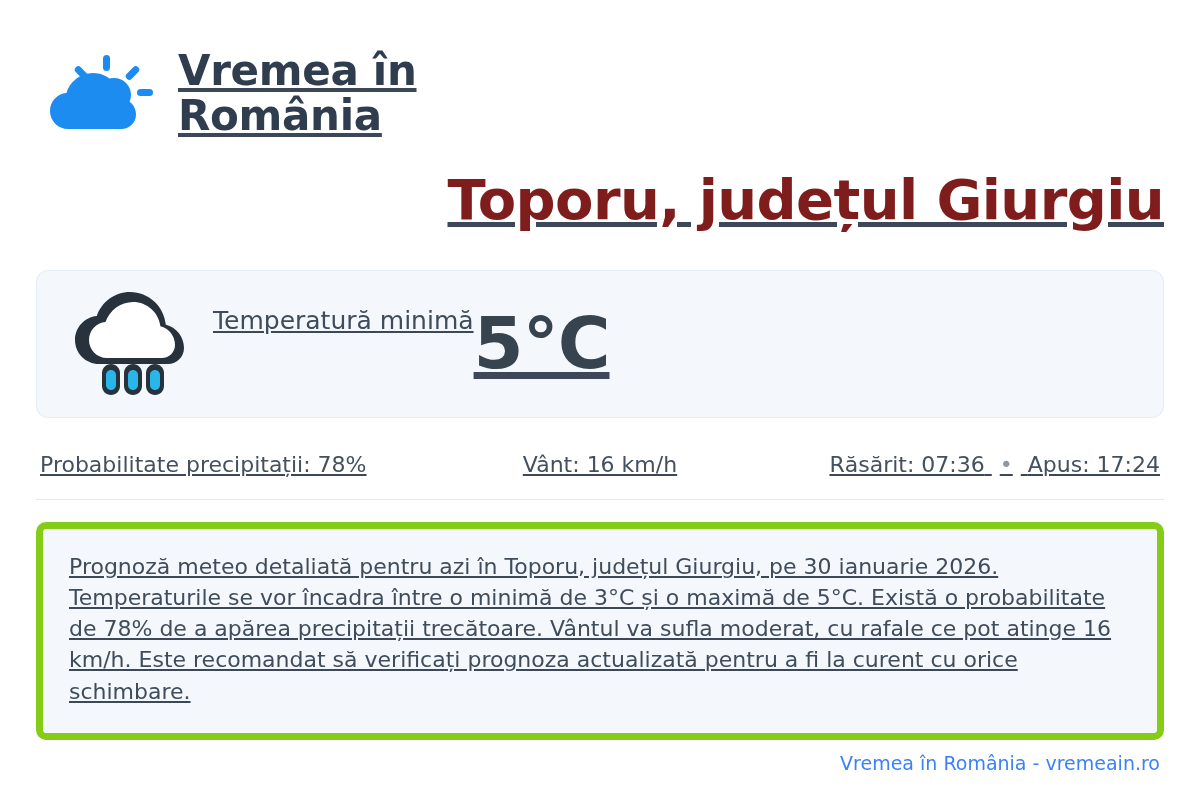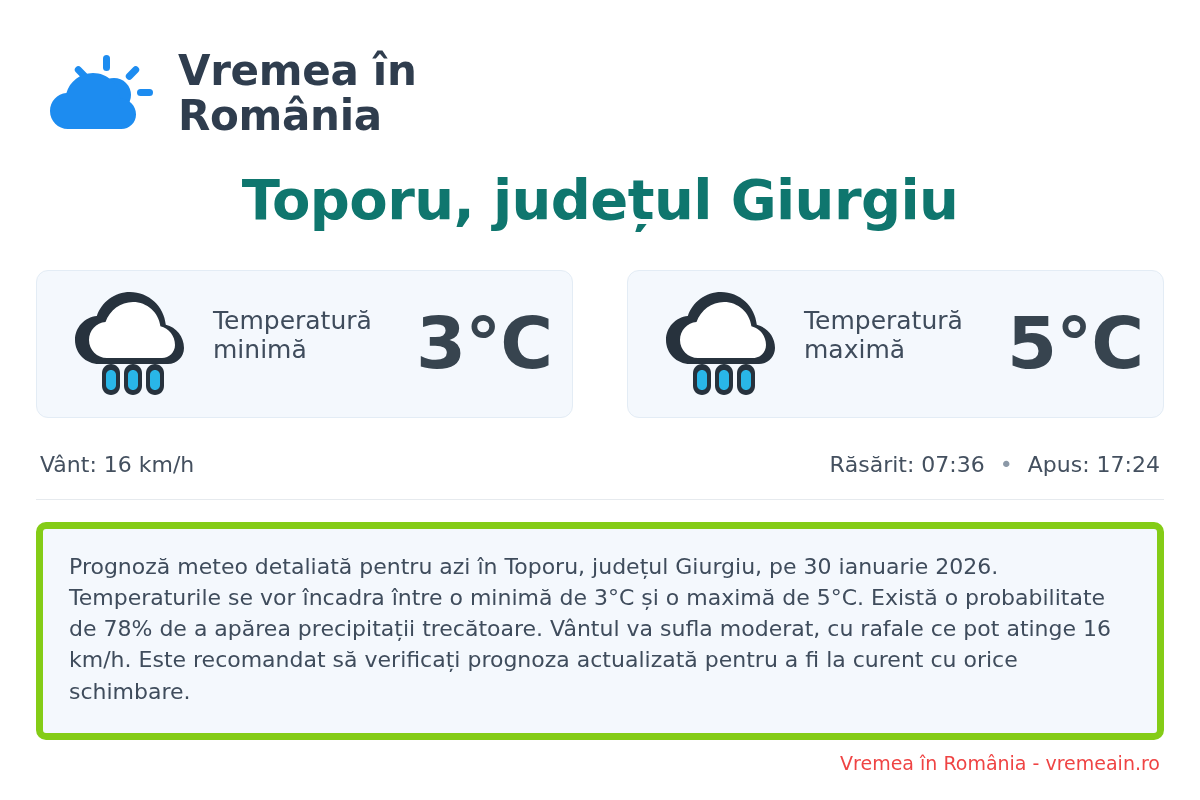--- a/index.html
+++ b/index.html
@@ -10,43 +10,44 @@
     height: 800px;
     background: #ffffff;
     font-family: "DejaVu Sans", "Liberation Sans", sans-serif;
     color: #3c4858;
   }
   .page {
     width: 1200px;
     height: 800px;
     position: relative;
     padding: 0 36px;
+    text-decoration: underline;
   }
   
   .brand {
     display: flex;
     align-items: center;
     gap: 22px;
     padding-top: 48px;
     padding-left: 4px;
   }
   .brand-icon { width: 116px; height: 84px; flex: none; }
   .brand-text {
     font-size: 42px;
     line-height: 1.08;
     font-weight: bold;
     color: #2f3d4e;
     letter-spacing: -0.3px;
   }
   
   .title {
-    text-align: center;
+    text-align: right;
     font-size: 56px;
     font-weight: bold;
-    color: #0f766e;
+    color: #7f1d1d;
     margin-top: 28px;
     letter-spacing: -0.6px;
   }
   .subtitle {
     text-align: center;
     font-size: 30px;
     color: #3f4c5c;
     margin-top: 26px;
     font-weight: normal;
   }
@@ -85,41 +86,41 @@
   .stats {
     display: flex;
     align-items: center;
     margin-top: 34px;
     padding: 0 4px 22px 4px;
     border-bottom: 1px solid #e6eaee;
     font-size: 22px;
     color: #44505f;
   }
   .stat-left { flex: 1 1 0; text-align: left; }
-  .stat-mid { flex: 1 1 0; }
+  .stat-mid { flex: 1 1 0; text-align: center; }
   .stat-right { flex: 1 1 0; text-align: right; }
   .dot-sep { color: #8b98a7; padding: 0 8px; }
   
   .description {
     margin-top: 22px;
     background: #f4f8fd;
     border: 7px solid #84cc16;
     border-radius: 10px;
     padding: 22px 26px 26px 26px;
     font-size: 22px;
     line-height: 1.42;
     color: #3f4c5c;
   }
   
   .footer {
     position: absolute;
     right: 40px;
     bottom: 26px;
     font-size: 19px;
-    color: #ef4444;
+    color: #3b82f6;
   }
 </style>
 </head>
 <body>
 
 <div class="page">
 
   <div class="brand">
     <span class="brand-icon">
       <svg viewBox="0 0 116 84" width="116" height="84" xmlns="http://www.w3.org/2000/svg">
@@ -155,50 +156,29 @@
           </g>
           <g fill="#29b6e8">
             <path d="M48 82c2.8 0 5 2.2 5 5v10c0 2.8-2.2 5-5 5s-5-2.2-5-5V87c0-2.8 2.2-5 5-5z"></path>
             <path d="M70 82c2.8 0 5 2.2 5 5v10c0 2.8-2.2 5-5 5s-5-2.2-5-5V87c0-2.8 2.2-5 5-5z"></path>
             <path d="M92 82c2.8 0 5 2.2 5 5v10c0 2.8-2.2 5-5 5s-5-2.2-5-5V87c0-2.8 2.2-5 5-5z"></path>
           </g>
         </svg>
       </span>
       <div class="card-body">
         <div class="card-label">Temperatură minimă</div>
-        <div class="card-value">3°C</div>
-      </div>
-    </div>
-
-    <div class="card">
-      <span class="card-icon">
-        <svg viewBox="0 0 130 112" width="130" height="112" xmlns="http://www.w3.org/2000/svg">
-          <path d="M36 76c-13.3 0-24-10.7-24-24 0-12.5 9.6-22.8 21.8-23.9C38.4 14.2 51.6 4 67 4c18.8 0 34.2 14.4 35.8 32.8C113.2 39.3 121 48.7 121 60c0 8.8-7.2 16-16 16H36z" fill="#27323d"></path>
-          <path d="M44 70c-10 0-18-8-18-18 0-9.4 7.3-17.1 16.5-17.9C46.6 22.2 57.6 14 70 14c14.1 0 25.8 10.6 27.4 24.3C106 40.4 112 48 112 57c0 7.2-5.8 13-13 13H44z" fill="#ffffff"></path>
-          <g fill="#27323d">
-            <path d="M48 76c5 0 9 4 9 9v13c0 5-4 9-9 9s-9-4-9-9V85c0-5 4-9 9-9z"></path>
-            <path d="M70 76c5 0 9 4 9 9v13c0 5-4 9-9 9s-9-4-9-9V85c0-5 4-9 9-9z"></path>
-            <path d="M92 76c5 0 9 4 9 9v13c0 5-4 9-9 9s-9-4-9-9V85c0-5 4-9 9-9z"></path>
-          </g>
-          <g fill="#29b6e8">
-            <path d="M48 82c2.8 0 5 2.2 5 5v10c0 2.8-2.2 5-5 5s-5-2.2-5-5V87c0-2.8 2.2-5 5-5z"></path>
-            <path d="M70 82c2.8 0 5 2.2 5 5v10c0 2.8-2.2 5-5 5s-5-2.2-5-5V87c0-2.8 2.2-5 5-5z"></path>
-            <path d="M92 82c2.8 0 5 2.2 5 5v10c0 2.8-2.2 5-5 5s-5-2.2-5-5V87c0-2.8 2.2-5 5-5z"></path>
-          </g>
-        </svg>
-      </span>
-      <div class="card-body">
-        <div class="card-label">Temperatură maximă</div>
         <div class="card-value">5°C</div>
       </div>
     </div>
 
+
   </div>
 
   <div class="stats">
+    <div class="stat-left">Probabilitate precipitații: 78%</div>
     <div class="stat-mid">Vânt: 16 km/h</div>
     <div class="stat-right">
       <span>Răsărit: 07:36</span>
       <span class="dot-sep">•</span>
       <span>Apus: 17:24</span>
     </div>
   </div>
 
   <div class="description">Prognoză meteo detaliată pentru azi în Toporu, județul Giurgiu, pe 30 ianuarie 2026. Temperaturile se vor încadra între o minimă de 3°C și o maximă de 5°C. Există o probabilitate de 78% de a apărea precipitații trecătoare. Vântul va sufla moderat, cu rafale ce pot atinge 16 km/h. Este recomandat să verificați prognoza actualizată pentru a fi la curent cu orice schimbare.</div>
 

